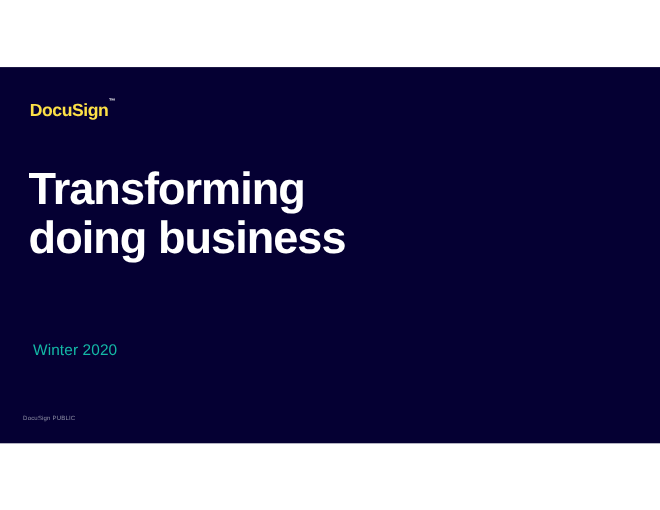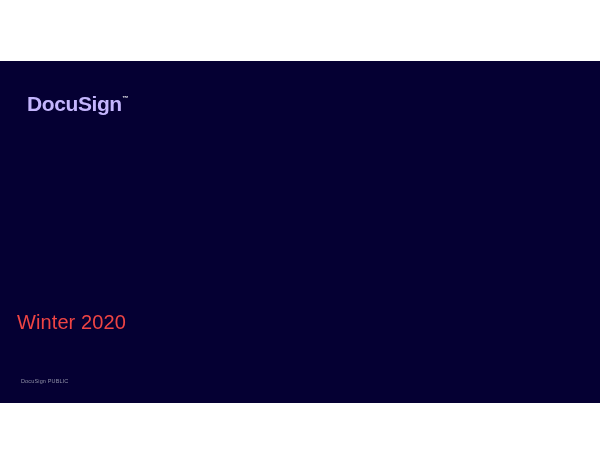--- a/index.html
+++ b/index.html
@@ -30,24 +30,24 @@
   .logo {
     position: absolute;
     left: 27px;
     top: 32px;
     display: block;
     white-space: nowrap;
     line-height: 1;
   }
   .logo-word {
     font-family: "Liberation Sans", sans-serif;
-    font-size: 21px;
+    font-size: 16px;
     font-weight: 700;
     letter-spacing: -0.4px;
-    color: #c4b5fd;
+    color: #fde047;
     vertical-align: baseline;
   }
   .logo-tm {
     font-family: "Liberation Sans", sans-serif;
     font-size: 6px;
     font-weight: 700;
     color: #ffffff;
     vertical-align: super;
     position: relative;
     top: -5px;
@@ -70,26 +70,26 @@
     letter-spacing: -0.9px;
     white-space: nowrap;
   }
   .headline-line {
     display: block;
   }
 
   
   .subtitle {
     position: absolute;
-    left: 17px;
+    left: 30px;
     top: 249px;
     margin: 0;
-    color: #ef4444;
+    color: #14b8a6;
     font-family: "Liberation Sans", sans-serif;
-    font-size: 20px;
+    font-size: 14px;
     font-weight: 400;
     letter-spacing: 0.1px;
     line-height: 1.2;
     white-space: nowrap;
   }
 
   
   .footer-mark {
     position: absolute;
     left: 21px;
@@ -107,19 +107,21 @@
 </head>
 <body>
 
 <div class="slide">
 
   <div class="logo">
     <span class="logo-word">DocuSign</span><span class="logo-tm">™</span>
   </div>
 
   <h1 class="headline">
+    <span class="headline-line">Transforming</span>
+    <span class="headline-line">doing business</span>
   </h1>
 
   <p class="subtitle">Winter 2020</p>
 
   <p class="footer-mark">DocuSign PUBLIC</p>
 
 </div>
 
 </body></html>

